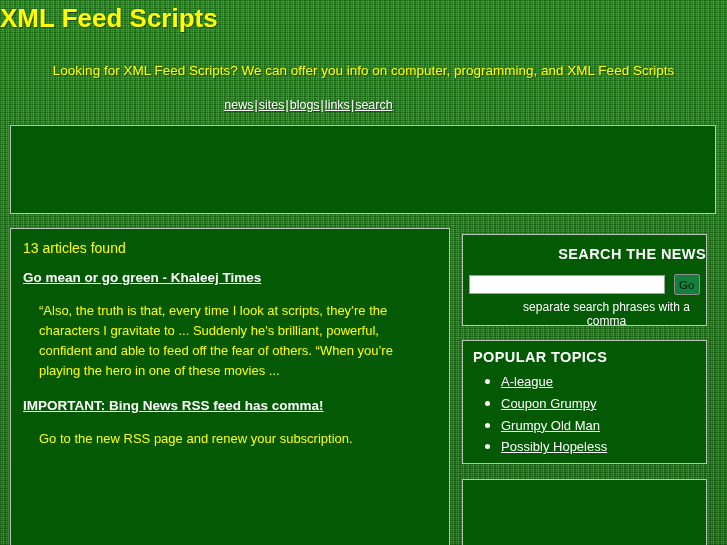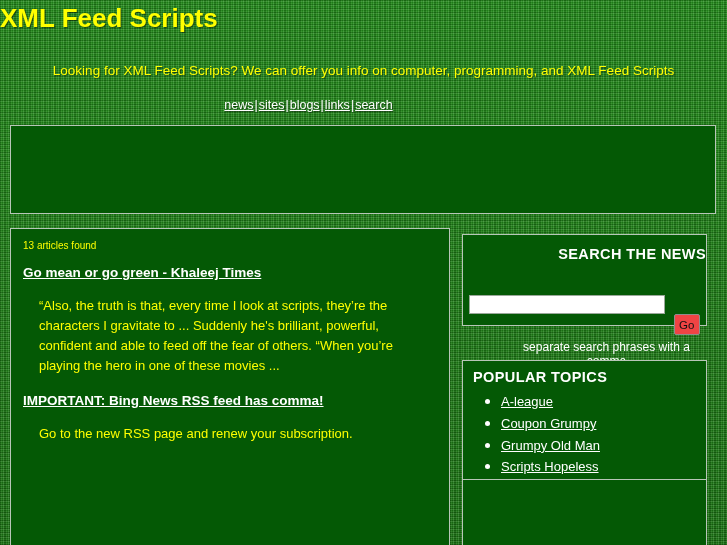--- a/index.html
+++ b/index.html
@@ -98,21 +98,21 @@
   #articles-column {
     left: 10px;
     top: 228px;
     width: 440px;
     height: 322px;
     padding: 10px 12px 0 12px;
     overflow: hidden;
   }
   #results-count {
     color: #ffff00;
-    font-size: 10px;
+    font-size: 14px;
     margin: 1px 0 14px 0;
   }
   .article-item {
     margin-bottom: 14px;
   }
   .article-title {
     display: block;
     color: #ffffff;
     font-size: 13.5px;
     font-weight: bold;
@@ -158,44 +158,42 @@
     padding: 0 2px;
     vertical-align: middle;
     box-sizing: content-box;
   }
   #search-go-button {
     margin-left: 4px;
     height: 21px;
     min-width: 26px;
     font-size: 11.5px;
     font-family: "Liberation Sans", sans-serif;
-    background: #ef4444;
+    background: #15803d;
     color: #111111;
     border: 1px solid #8d8d8d;
     border-radius: 2px;
     vertical-align: middle;
     cursor: pointer;
     padding: 0 4px;
-    margin-top: 40px;
   }
   #search-hint {
     text-align: center;
     color: #ffffff;
     font-size: 12px;
     margin-top: 5px;
     padding-left: 44px;
   }
 
   #topics-box {
     left: 462px;
     top: 340px;
     width: 245px;
     height: 124px;
     padding: 6px 0 0 10px;
-    margin-top: 20px;
   }
   #topics-heading {
     margin: 2px 0 6px 0;
   }
   #topics-list {
     margin: 0;
     padding-left: 28px;
     list-style: disc;
     color: #ffffff;
   }
@@ -251,17 +249,17 @@
   </div>
   <div id="search-hint">separate search phrases with a comma</div>
 </div>
 
 <div class="panel" id="topics-box">
   <div class="box-heading" id="topics-heading">POPULAR TOPICS</div>
   <ul id="topics-list">
     <li><a href="#">A-league</a></li>
     <li><a href="#">Coupon Grumpy</a></li>
     <li><a href="#">Grumpy Old Man</a></li>
-    <li><a href="#">Scripts Hopeless</a></li>
+    <li><a href="#">Possibly Hopeless</a></li>
   </ul>
 </div>
 
 <div class="panel" id="sidebar-banner"></div>
 
 </body></html>

